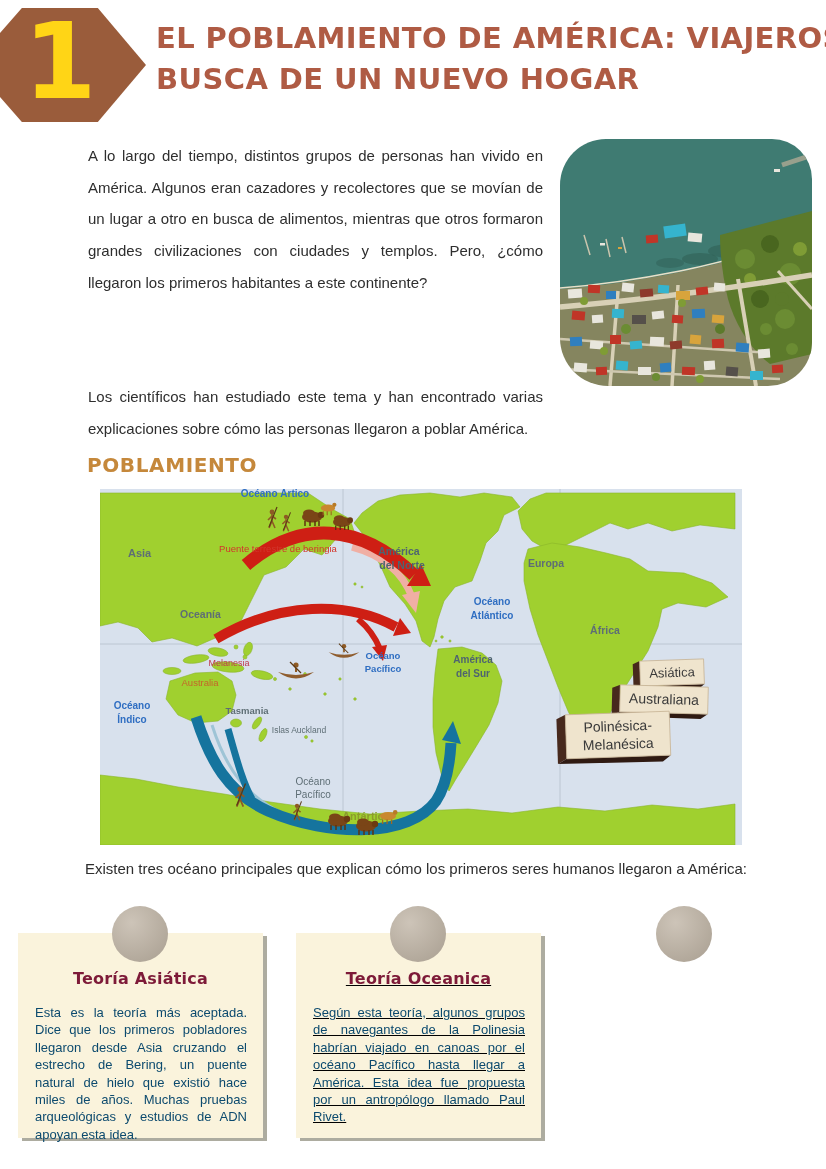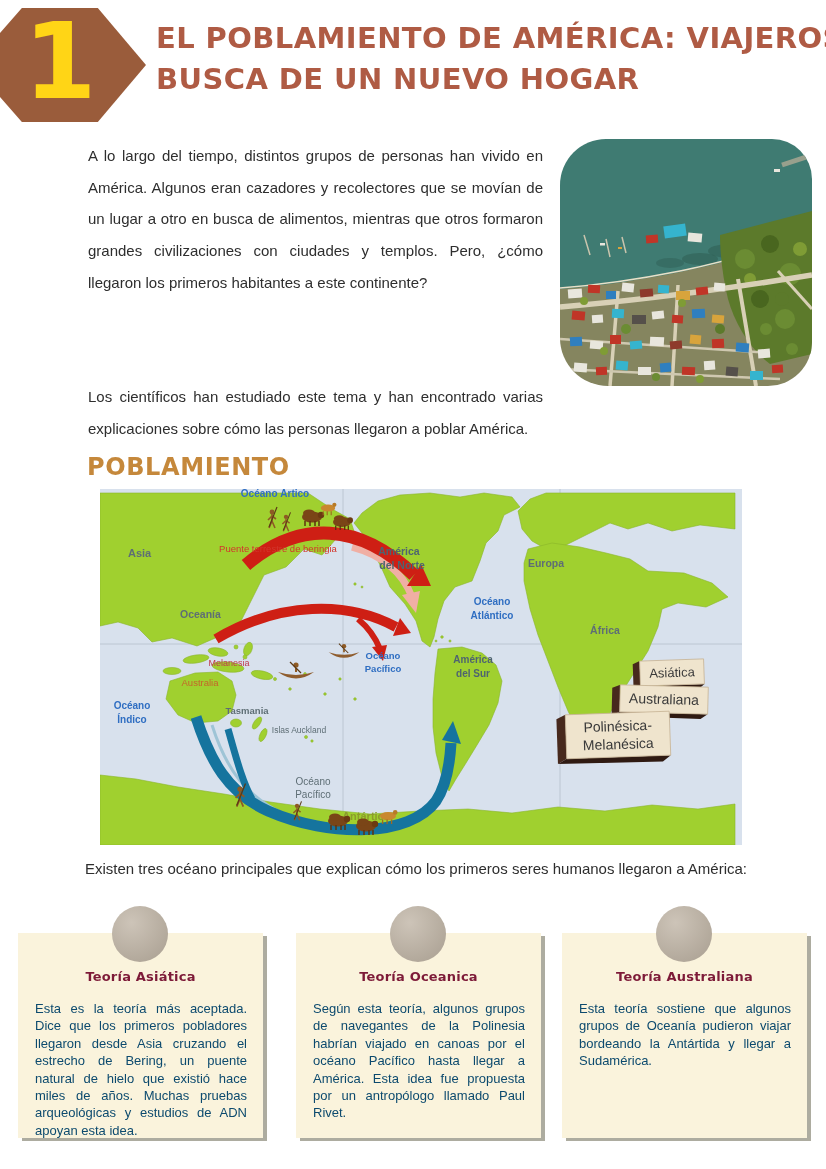--- a/index.html
+++ b/index.html
@@ -21,34 +21,34 @@
   .para{position:absolute;color:#2E2E2E;font-size:15px;line-height:31.7px;text-align:justify;}
   .para1{left:88px;top:140px;width:455px;}
   .para2{left:88px;top:353px;width:455px;margin-top:28px;}
   .para3{left:85px;top:852px;width:692px;line-height:33px;}
 
   
   .photo{position:absolute;left:560px;top:139px;width:252px;height:247px;overflow:hidden;
     border-radius:46px 40px 44px 48px;}
 
   .section-heading{position:absolute;left:87px;top:453px;color:#C5883B;
-    font-family:"DejaVu Sans",sans-serif;font-weight:bold;font-size:24px;letter-spacing:.6px;}
+    font-family:"DejaVu Sans",sans-serif;font-weight:bold;font-size:20px;letter-spacing:.6px;}
 
   .map{position:absolute;left:100px;top:489px;width:642px;height:356px;}
   .map svg{display:block;}
 
   
   .card{position:absolute;top:933px;width:245px;height:205px;background:#FAF3DC;
     box-shadow:4px 3px 0 0 #ADACA0;}
-  .card1{left:18px;} .card2{left:296px;} .card3{left:562px;}
+  .card1{left:18px;} .card2{left:296px;text-decoration:underline;} .card3{left:562px;}
   .circle{position:absolute;top:906px;width:56px;height:56px;border-radius:50%;
     background:radial-gradient(circle at 35% 30%,#CDC4B8,#A89E90);z-index:3;}
   .circle1{left:112px;} .circle2{left:390px;} .circle3{left:656px;}
   .card-title{margin-top:36px;text-align:center;color:#7D1A38;
-    font-family:"DejaVu Sans",sans-serif;font-weight:bold;font-size:13px;letter-spacing:.2px;}
+    font-family:"DejaVu Sans",sans-serif;font-weight:bold;font-size:16px;letter-spacing:.2px;}
   .card-body{margin:16px 16px 0 17px;font-size:13px;line-height:17.4px;text-align:justify;color:#0c4a6e;}
 
   
   text{font-family:"Liberation Sans",sans-serif;}
   .lbl-ocean{fill:#2F6EC2;font-weight:bold;}
   .lbl-land{fill:#5E6E75;font-weight:bold;}
   .lbl-land2{fill:#4F6470;font-weight:bold;}
 </style>
 </head>
 <body>
@@ -332,21 +332,17 @@
   <div class="para para3">Existen tres océano principales que explican cómo los primeros seres humanos llegaron a América:</div>
 
   <div class="card card1">
     <div class="card-title">Teoría Asiática</div>
     <div class="card-body">Esta es la teoría más aceptada. Dice que los primeros pobladores llegaron desde Asia cruzando el estrecho de Bering, un puente natural de hielo que existió hace miles de años. Muchas pruebas arqueológicas y estudios de ADN apoyan esta idea.</div>
   </div>
   <div class="card card2">
     <div class="card-title">Teoría Oceanica</div>
     <div class="card-body">Según esta teoría, algunos grupos de navegantes de la Polinesia habrían viajado en canoas por el océano Pacífico hasta llegar a América. Esta idea fue propuesta por un antropólogo llamado Paul Rivet.</div>
   </div>
-  <div class="card card3">
-    <div class="card-title">Teoría Australiana</div>
-    <div class="card-body">Esta teoría sostiene que algunos grupos de Oceanía pudieron viajar bordeando la Antártida y llegar a Sudamérica.</div>
-  </div>
   <div class="circle circle1"></div>
   <div class="circle circle2"></div>
   <div class="circle circle3"></div>
 
 </div>
 
 </body></html>

